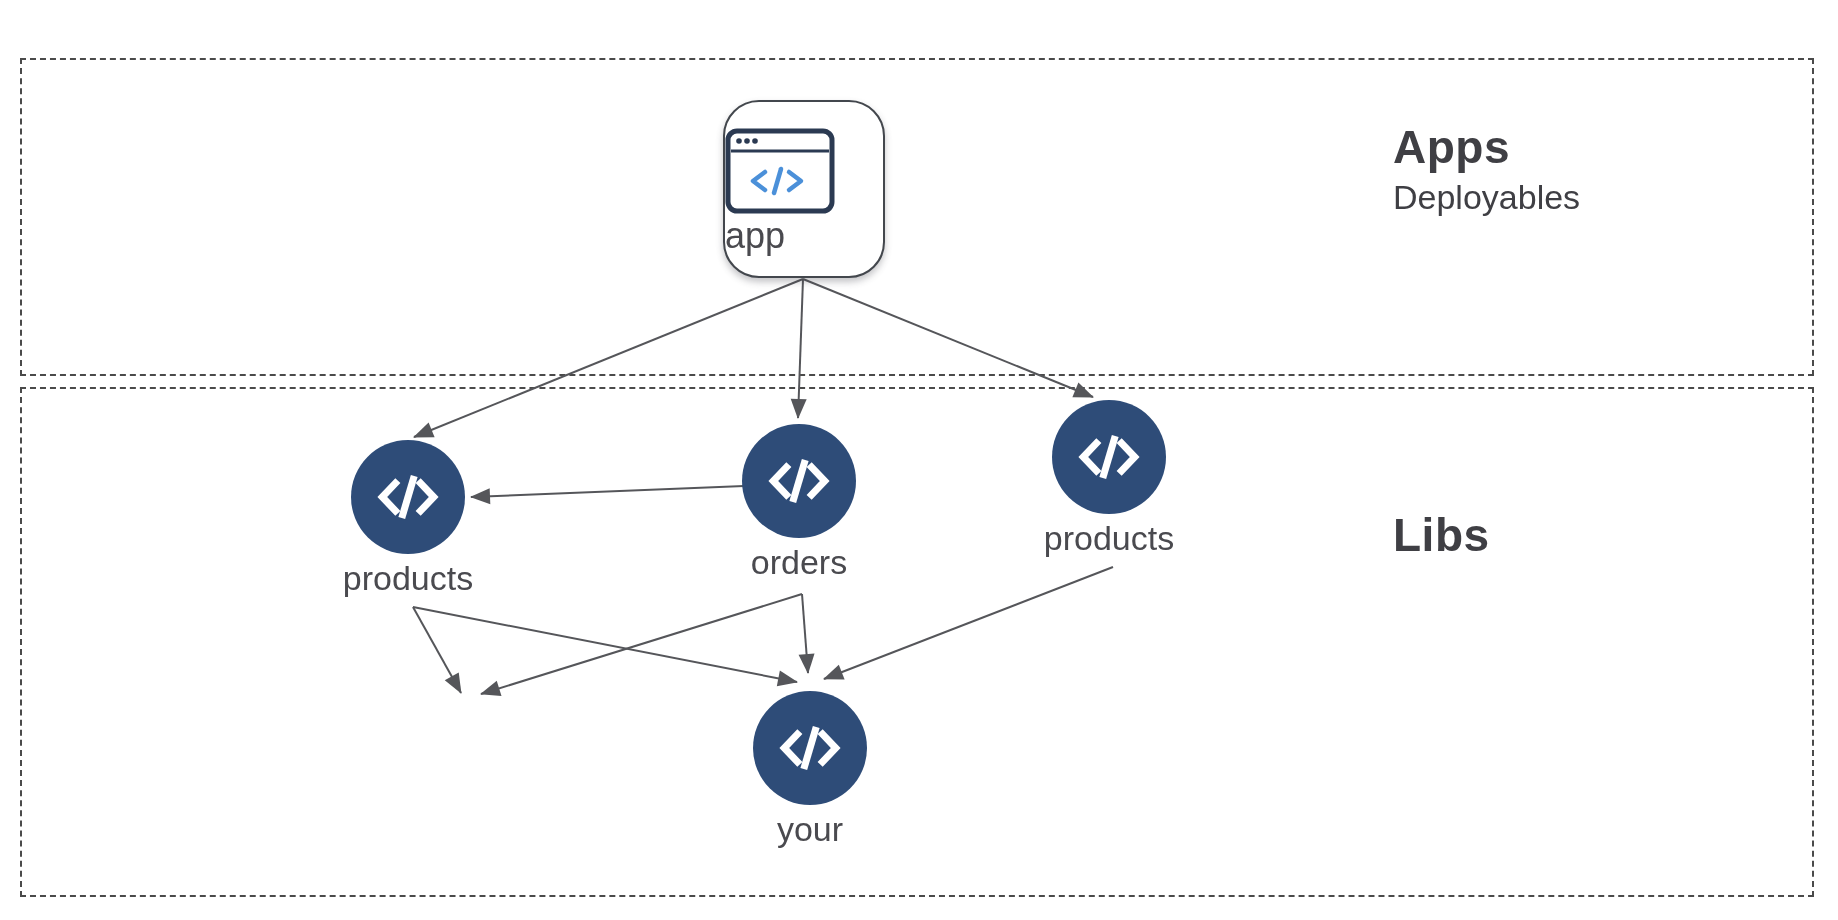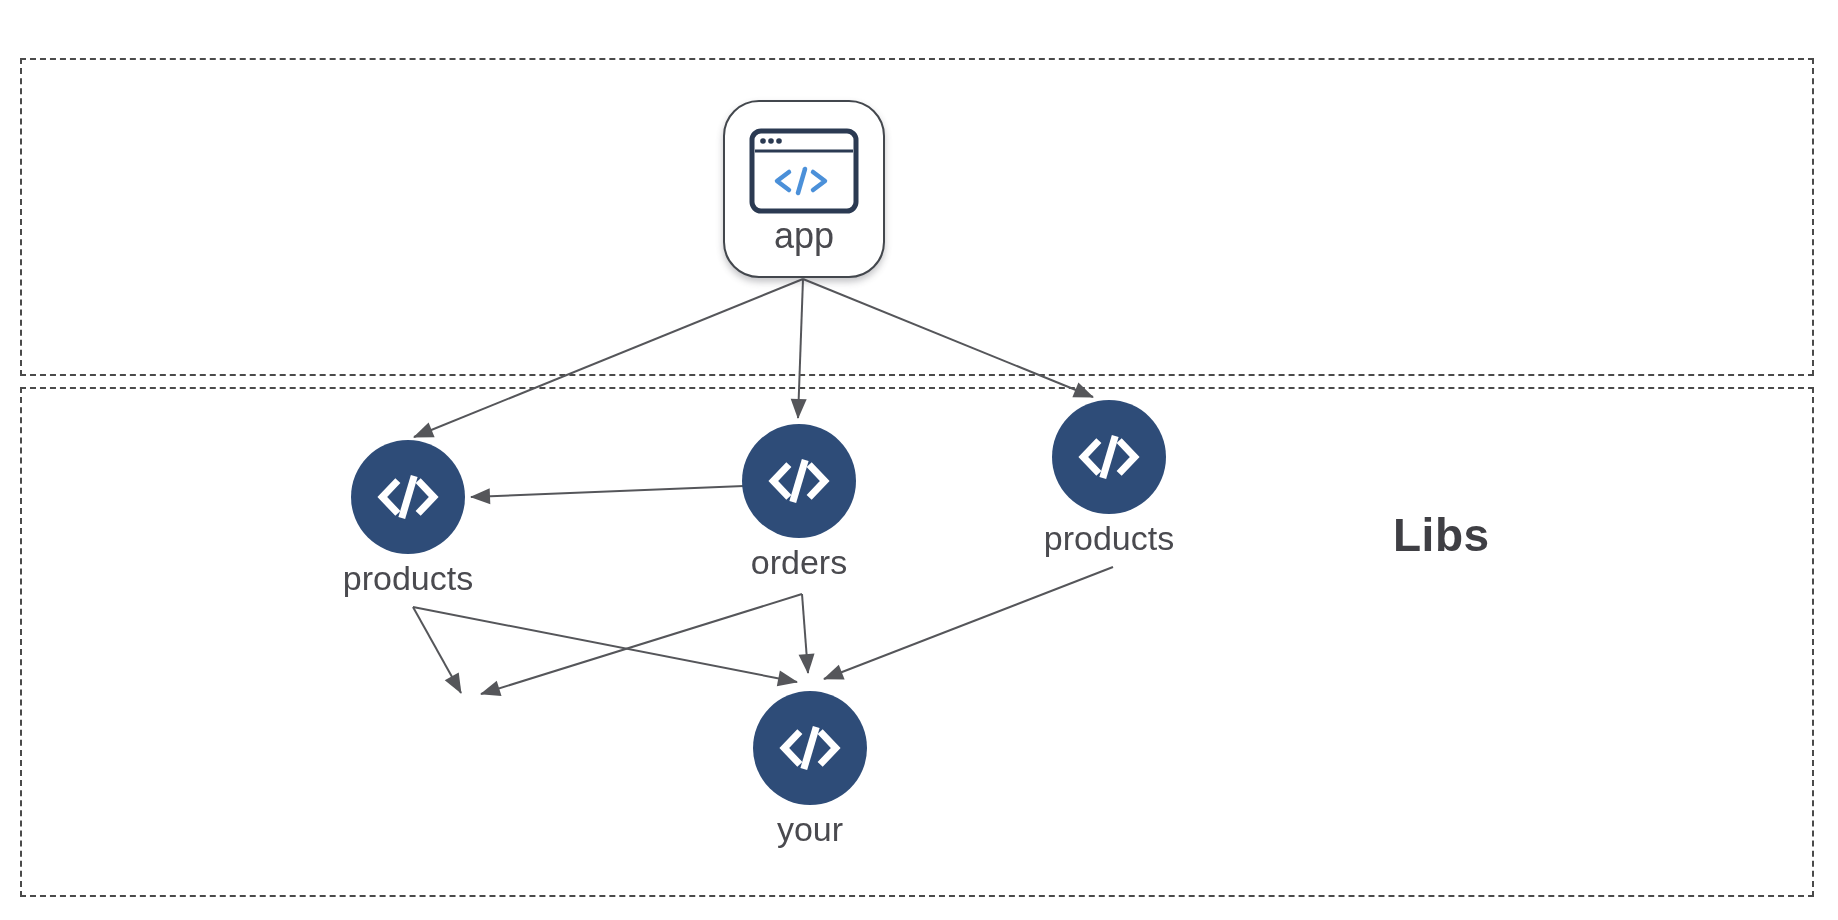--- a/index.html
+++ b/index.html
@@ -33,21 +33,21 @@
   #edge-layer{position:absolute;left:0;top:0;z-index:2;pointer-events:none;}
   #edge-layer line{stroke:var(--edge,#55565a);stroke-width:2px;}
   
   .app-node{
     position:absolute;z-index:3;
     background:#ffffff;
     border:2.5px solid var(--app-border,#43474d);
     border-radius:36px;
     box-sizing:border-box;
     box-shadow:0 4px 7px rgba(60,60,70,0.30);
-    display:flex;flex-direction:column;align-items:center;justify-content:flex-start;
+    display:flex;flex-direction:column;justify-content:flex-start;
   }
   .app-node .window-icon{margin-top:26px;}
   .app-label{
     font-size:36px;color:var(--node-label,#4a4a4f);
     margin-top:2px;line-height:1.1;
   }
   
   .lib-node{position:absolute;z-index:3;width:114px;height:114px;}
   .lib-node .circle{
     width:114px;height:114px;border-radius:50%;
@@ -62,20 +62,24 @@
   .code-icon{display:block;}
 </style>
 </head>
 <body>
 
 <div class="stage">
 
   <div class="region" style="left: 20px; top: 58px; width: 1794px; height: 318px;"></div>
   <div class="region" style="left: 20px; top: 387px; width: 1794px; height: 510px;"></div>
 
+  <div class="region-caption" id="apps-caption">
+    <div class="region-title">Apps</div>
+    <div class="region-subtitle">Deployables</div>
+  </div>
   <div class="region-caption" id="libs-caption">
     <div class="region-title">Libs</div>
   </div>
 
   <svg id="edge-layer" width="1838" height="920">
     <defs>
       <marker id="arrowhead" markerUnits="userSpaceOnUse" markerWidth="22" markerHeight="18" refX="20" refY="9" orient="auto">
         <path d="M1,1 L21,9 L1,17 Z" fill="#55565a"></path>
       </marker>
     </defs>

